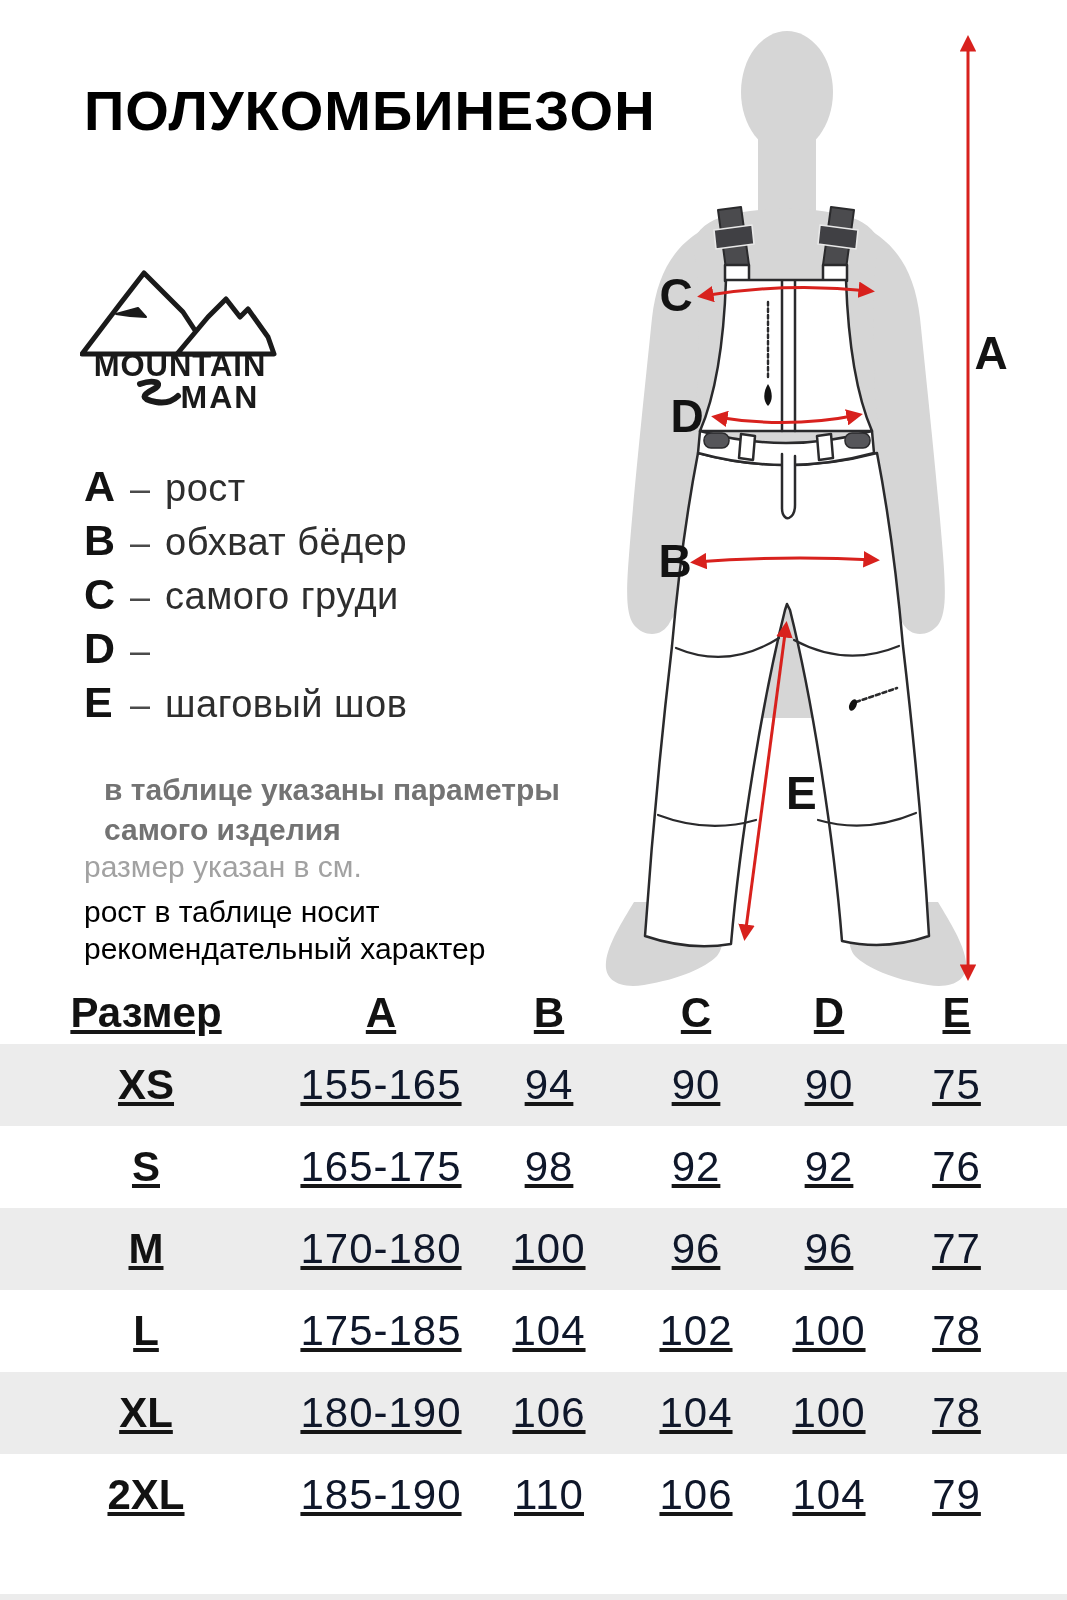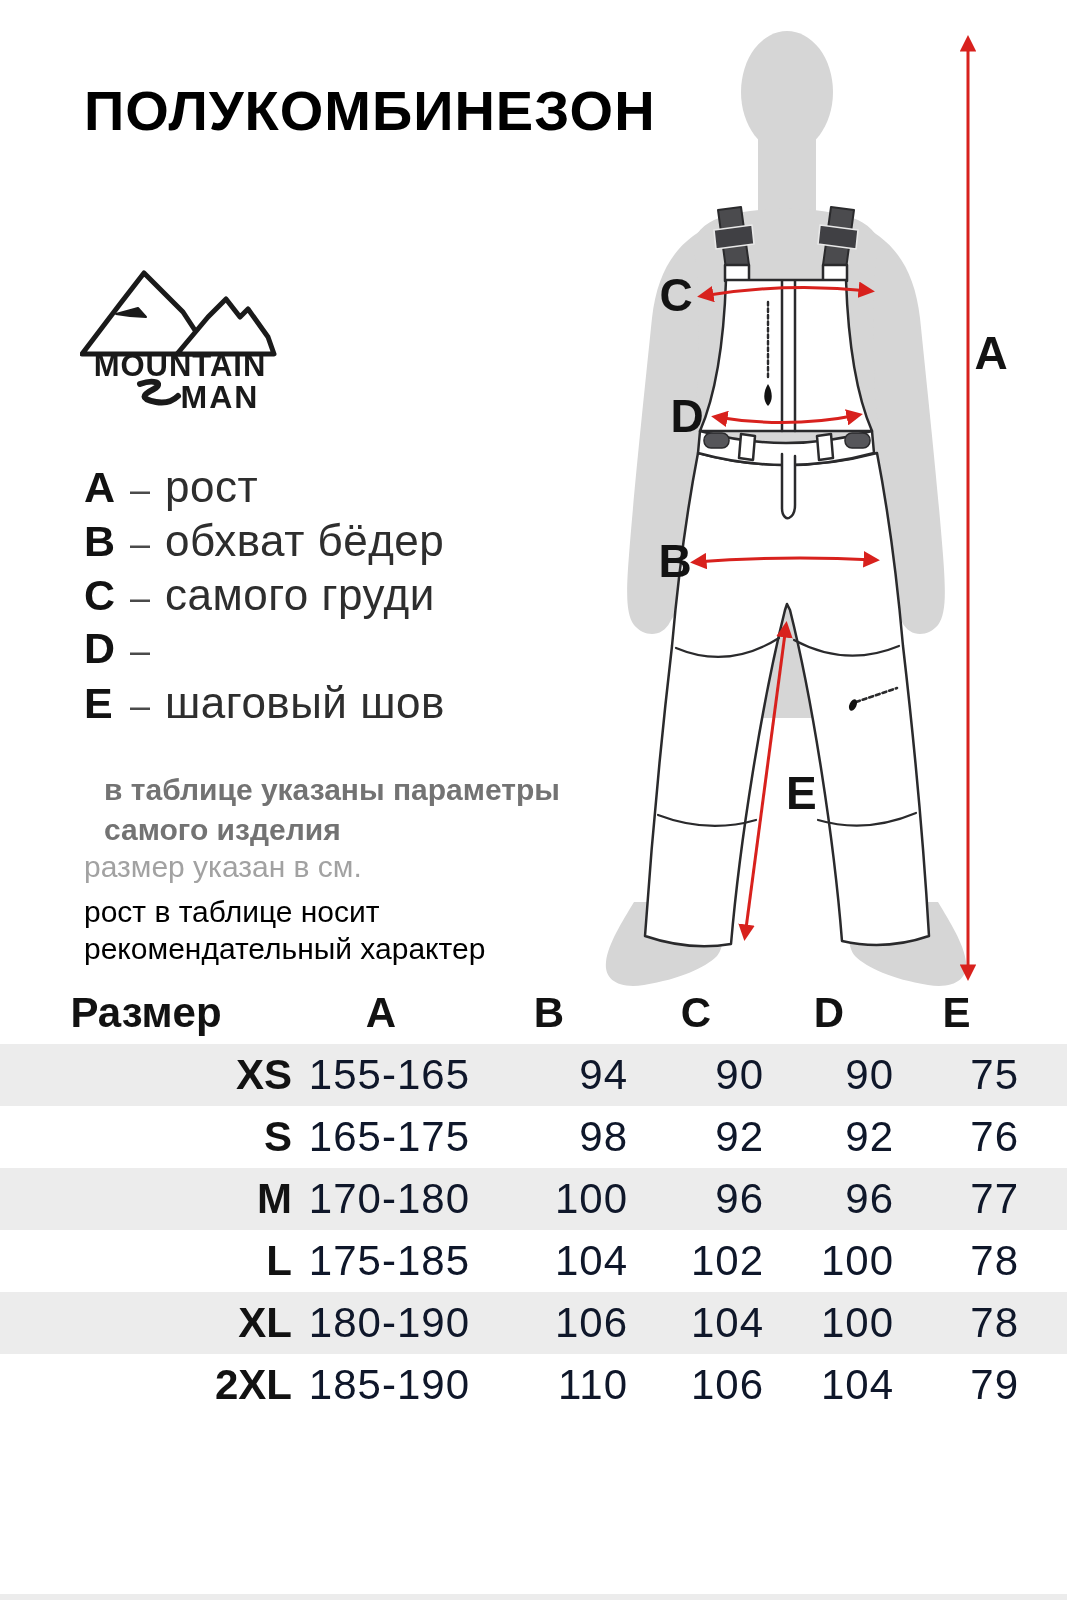--- a/index.html
+++ b/index.html
@@ -11,43 +11,43 @@
   }
   .title{
     position:absolute;left:84px;top:78px;font-size:56px;font-weight:bold;
     letter-spacing:1px;color:#000000;white-space:nowrap;
   }
   .logo{position:absolute;left:80px;top:258px;}
   .legend{position:absolute;left:84px;top:462px;}
   .legend-item{display:flex;align-items:baseline;height:54px;}
   .legend-letter{font-size:43px;font-weight:bold;width:46px;color:#121212;}
   .legend-dash{font-size:36px;color:#4a4a4a;margin-right:15px;}
-  .legend-text{font-size:44px;color:#2e2e2e;letter-spacing:0.5px;}
+  .legend-text{font-size:38px;color:#2e2e2e;letter-spacing:0.5px;}
   .note-bold{
     position:absolute;left:84px;top:770px;width:540px;
     font-size:30px;font-weight:bold;line-height:40px;color:#737373;margin-left:20px;
   }
   .note-gray1{
     position:absolute;left:84px;top:850px;font-size:30px;color:#a2a2a2;
   }
   .note-gray2{
     position:absolute;left:84px;top:893px;width:500px;
     font-size:30px;color:#000000;line-height:37px;
   }
   .diagram{position:absolute;left:588px;top:18px;}
   .size-table{
     position:absolute;left:0;top:982px;width:1067px;
-    border-collapse:collapse;table-layout:fixed;
+    border-collapse:collapse;table-layout:fixed;text-decoration:underline;
   }
   .size-table th{
     height:62px;font-size:42px;font-weight:bold;color:#121212;
     text-align:center;vertical-align:middle;padding:0;
   }
   .size-table td{
-    height:62px;text-align:right;vertical-align:middle;padding:0;
+    height:82px;text-align:center;vertical-align:middle;padding:0;
   }
   .size-table td.size-cell{font-size:42px;font-weight:bold;color:#121212;}
   .size-table td.num-cell{font-size:42px;font-weight:normal;color:#0f172a;letter-spacing:1px;}
   .size-table th:last-child,.size-table td:last-child{padding-right:48px;}
   .size-table tbody tr:nth-child(odd):not(:last-child){background:#ececec;}
   .bottom-strip{position:absolute;left:0;bottom:0;width:100%;height:6px;background:#ececec;}
 </style>
 </head>
 <body>
 

